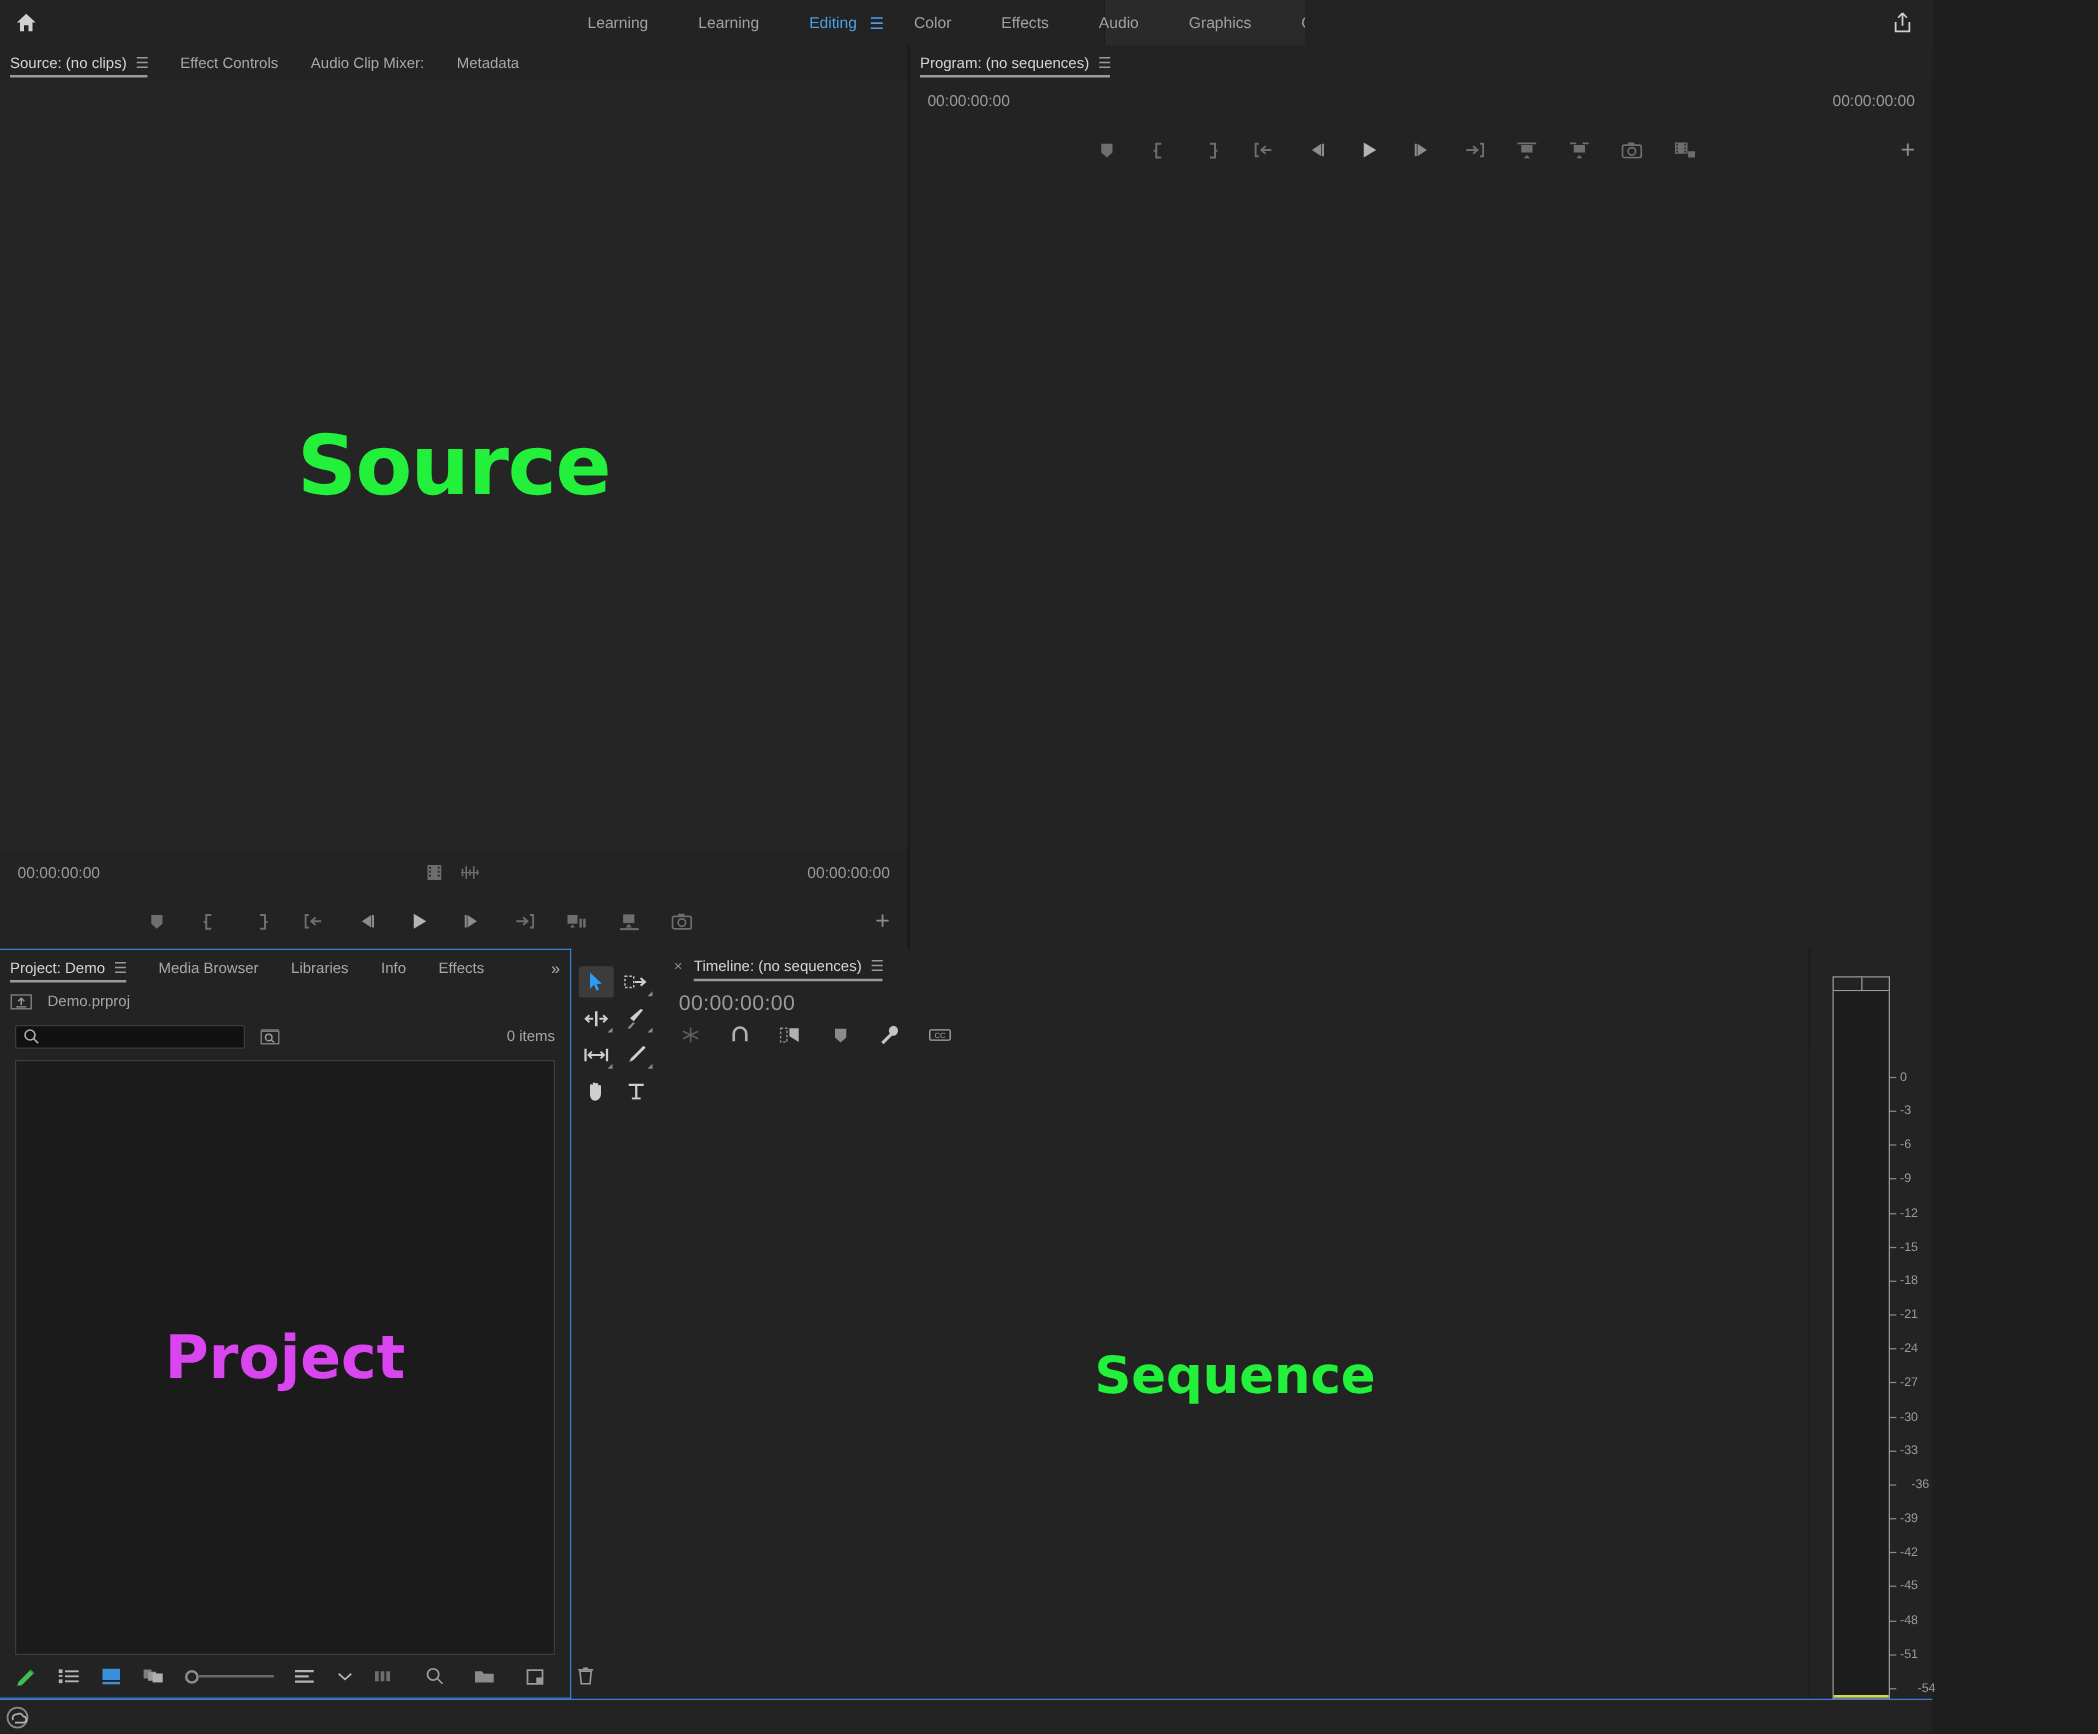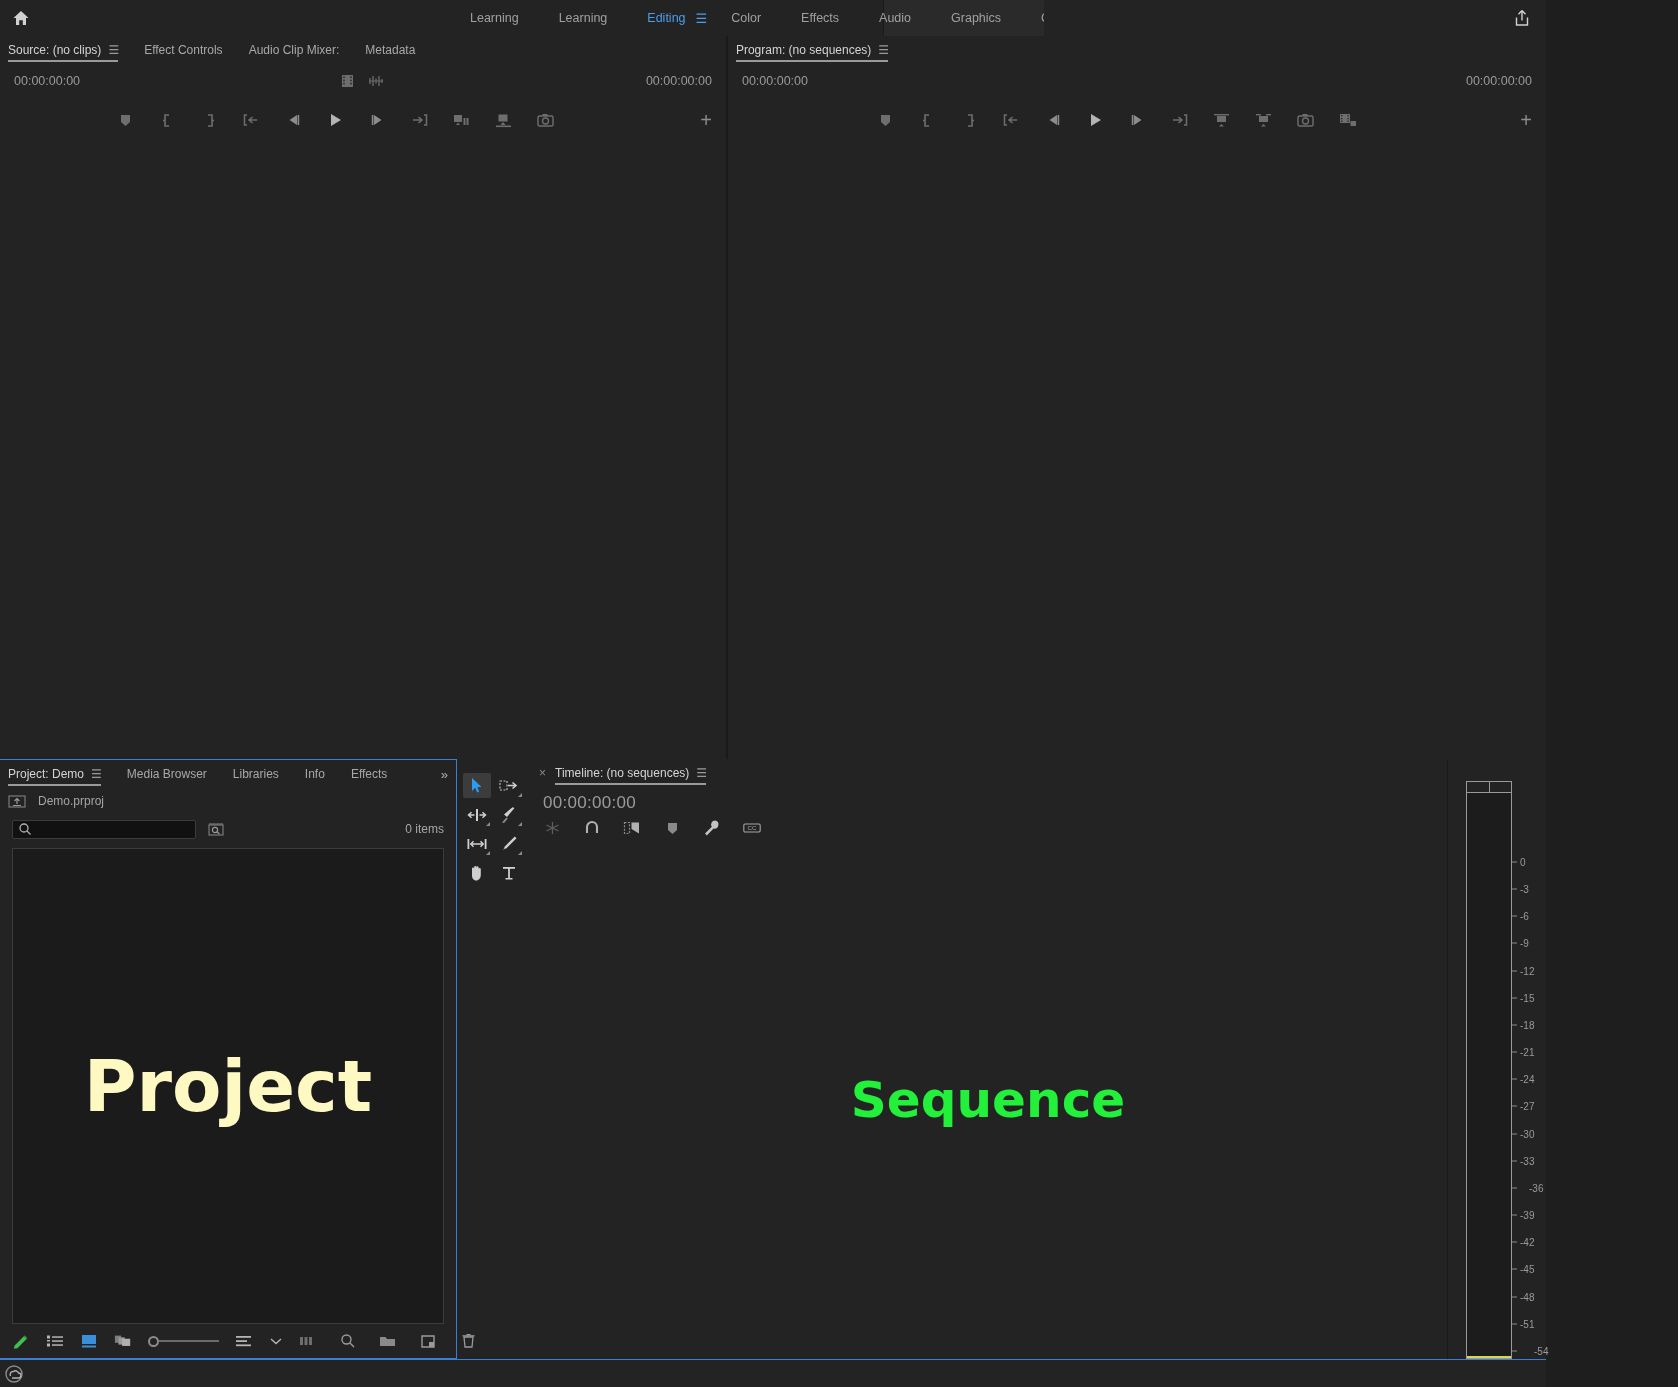--- a/index.html
+++ b/index.html
@@ -104,21 +104,21 @@
   .search-box input {
     background: transparent; border: none; outline: none; color: #c0c0c0; font-size: 11px;
     width: 150px; font-family: "Liberation Sans", sans-serif;
   }
   .filter-icon { width: 16px; height: 14px; }
   .items-count { margin-left: auto; font-size: 12px; color: #a5a5a5; }
   .bin-area {
     margin: 4px 12px 0 12px; flex: 1; background: #1b1b1b; border: 1px solid #3c3c3c;
     display: flex; align-items: center; justify-content: center; position: relative; min-height: 0;
   }
-  .bin-label { font-size: 72px; font-weight: bold; color: #fef9c3; font-family: "DejaVu Sans", sans-serif; }
+  .bin-label { font-size: 48px; font-weight: bold; color: #d946ef; font-family: "DejaVu Sans", sans-serif; }
   .project-footer {
     height: 34px; display: flex; align-items: center; padding: 0 12px; gap: 16px; flex: 0 0 34px;
   }
   .zoom-slider { display: flex; align-items: center; gap: 0; }
   .zoom-knob { width: 11px; height: 11px; border: 2px solid #8c8c8c; border-radius: 50%; }
   .zoom-track { width: 60px; height: 2px; background: #6a6a6a; }
   .footer-right { margin-left: auto; display: flex; align-items: center; gap: 22px; }
 
   
   .tools-panel {
@@ -143,21 +143,21 @@
   }
   .tl-tabs { height: 28px; display: flex; align-items: center; padding-left: 10px;
     gap: 9px; flex: 0 0 28px; }
   .tl-close { font-size: 12px; color: #8a8a8a; cursor: default; }
   .tl-header { padding: 6px 0 0 14px; flex: 0 0 auto; }
   .tl-timecode { font-size: 17px; color: #9b9b9b; font-family: "Liberation Sans", sans-serif;
     letter-spacing: 0.3px; }
   .tl-toolbar { display: flex; align-items: center; gap: 22px; height: 26px; margin-top: 2px; }
   .tl-canvas { flex: 1; background: #232323; display: flex; align-items: center;
     justify-content: center; min-height: 0; }
-  .tl-label { font-size: 50px; font-weight: bold; color: #22f03a; font-family: "DejaVu Sans", sans-serif; }
+  .tl-label { font-size: 41px; font-weight: bold; color: #22f03a; font-family: "DejaVu Sans", sans-serif; }
 
   
   .audio-panel {
     width: 98px; background: #232323; display: flex; flex-direction: column;
     flex: 0 0 98px; padding-top: 22px;
   }
   .meter-wrap { display: flex; padding-left: 18px; height: 100%; position: relative; }
   .meter-head { width: 46px; height: 12px; border: 1px solid #9a9a9a; display: flex; }
   .meter-head div { flex: 1; }
   .meter-head div + div { border-left: 1px solid #9a9a9a; }
@@ -223,20 +223,23 @@
       <div class="panel-tabs">
         <div class="panel-tab active">
           <span>Source: (no clips)</span>
           <span class="hamburger">☰</span>
         </div>
         <div class="panel-tab">Effect Controls</div>
         <div class="panel-tab">Audio Clip Mixer:</div>
         <div class="panel-tab">Metadata</div>
       </div>
 
+      <div class="monitor-canvas">
+        <div class="overlay-label">Source</div>
+      </div>
 
       <div class="monitor-tcrow">
         <span>00:00:00:00</span>
         <div class="tc-center">
           <span>
             <svg width="13" height="14" viewBox="0 0 13 14">
                 <rect x="1" y="1" width="11" height="12" fill="#6d6d6d"></rect>
                 <rect x="2.2" y="2.4" width="1.6" height="1.6" fill="#2b2b2b"></rect>
                 <rect x="2.2" y="5.6" width="1.6" height="1.6" fill="#2b2b2b"></rect>
                 <rect x="2.2" y="8.8" width="1.6" height="1.6" fill="#2b2b2b"></rect>

